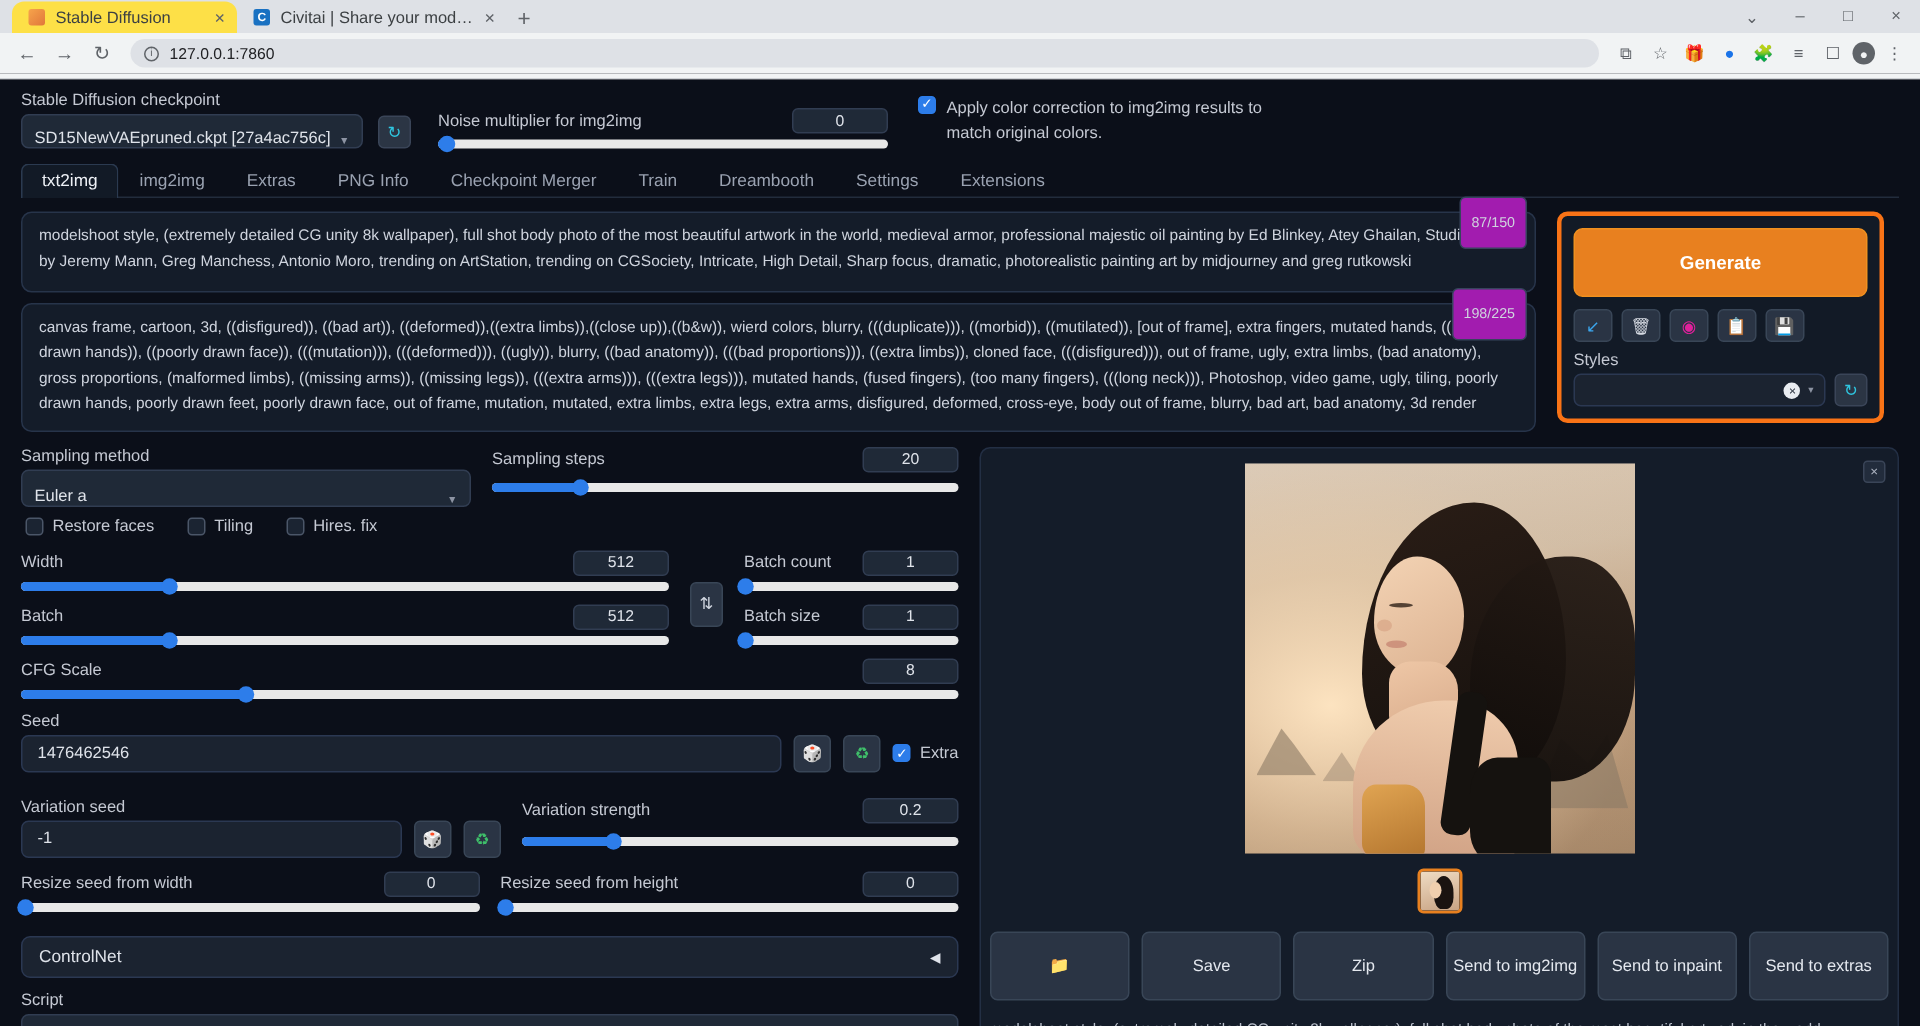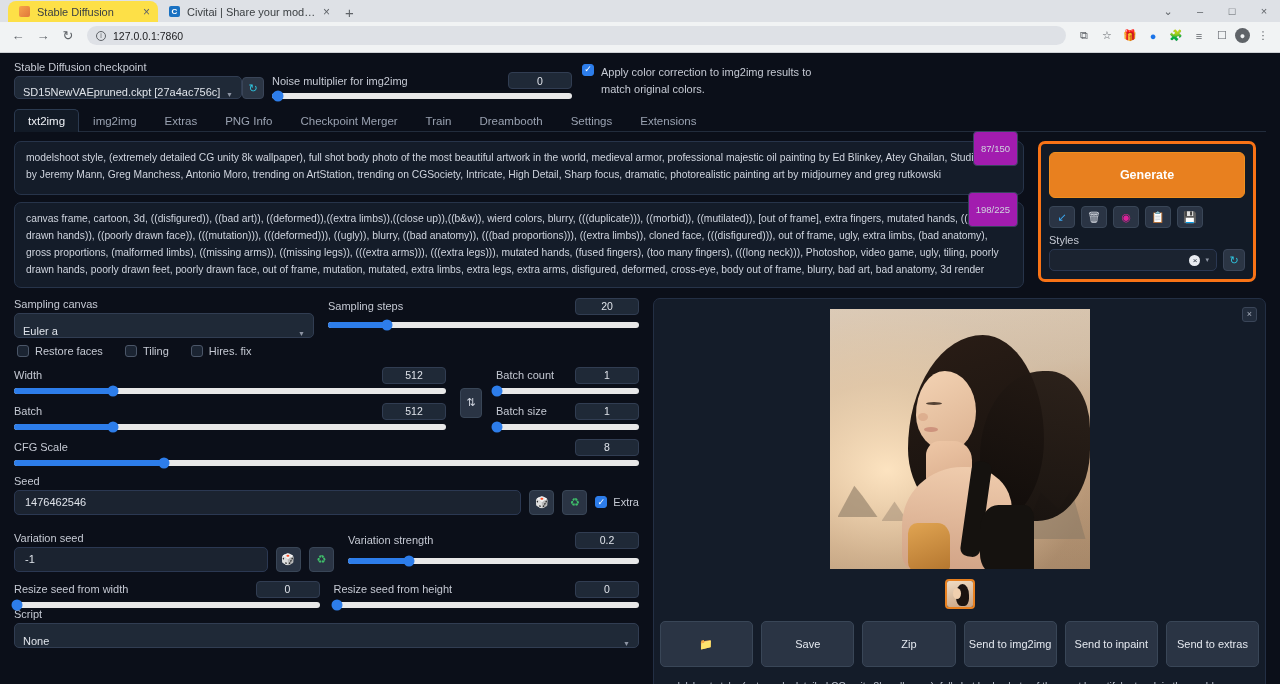--- a/index.html
+++ b/index.html
@@ -68,21 +68,21 @@
   .app {
     height: 631px;
     background: #0b0f19;
     padding: 8px 14px 0 14px;
     overflow: hidden;
   }
 
   .label { font-size: 11px; color: #c5c9d3; margin-bottom: 3px; display: block; }
 
   
-  .topbar { display: flex; align-items: flex-end; gap: 0; margin-bottom: 9px; }
+  .topbar { display: flex; align-items: flex-end; gap: 10px; margin-bottom: 9px; }
   .ckpt-wrap { width: 228px; }
   .select-box {
     height: 23px; background: #1f2937; border: 1px solid #313d52; border-radius: 5px;
     display: flex; align-items: flex-end; justify-content: space-between;
     padding: 0 8px; font-size: 11px; color: #dfe3ea;
   }
   .caret { font-size: 7px; color: #8d94a3; }
   .sq-btn {
     width: 22px; height: 22px; background: #2b3544; border: 1px solid #3a4558; border-radius: 4px;
     display: flex; align-items: center; justify-content: center; font-size: 11px; color: #2fc6e0;
@@ -336,21 +336,21 @@
         </div>
       </div>
     </div>
   </div>
 
   <div class="main">
 
     <div class="settings">
       <div class="row2">
         <div style="width:300px">
-          <span class="label">Sampling canvas</span>
+          <span class="label">Sampling method</span>
           <div class="select-box" style="height:25px">
             <span>Euler a</span>
             <span class="caret">▼</span>
           </div>
         </div>
         <div style="flex:1">
           <div class="field-head">
             <span class="label" style="margin:0">Sampling steps</span>
             <span class="numbox">20</span>
           </div>
@@ -487,20 +487,24 @@
             <span class="label" style="margin:0">Resize seed from height</span>
             <span class="numbox">0</span>
           </div>
           <div class="slider">
               <div class="fill" style="width:1%"></div>
               <div class="knob" style="left:1%"></div>
             </div>
         </div>
       </div>
 
+      <div class="accordion" style="margin-top:16px">
+        <span>ControlNet</span>
+        <span style="font-size:9px">◀</span>
+      </div>
 
       <div>
         <span class="label">Script</span>
         <div class="select-box" style="height:25px">
           <span>None</span>
           <span class="caret">▼</span>
         </div>
       </div>
     </div>
 

